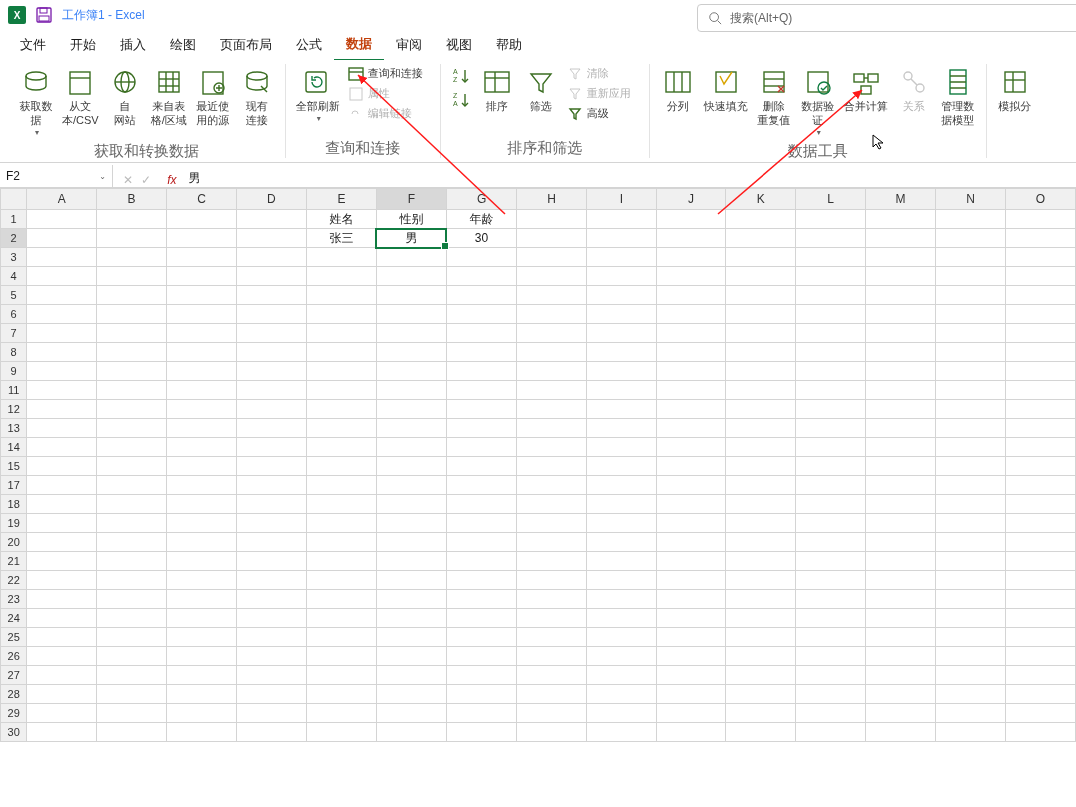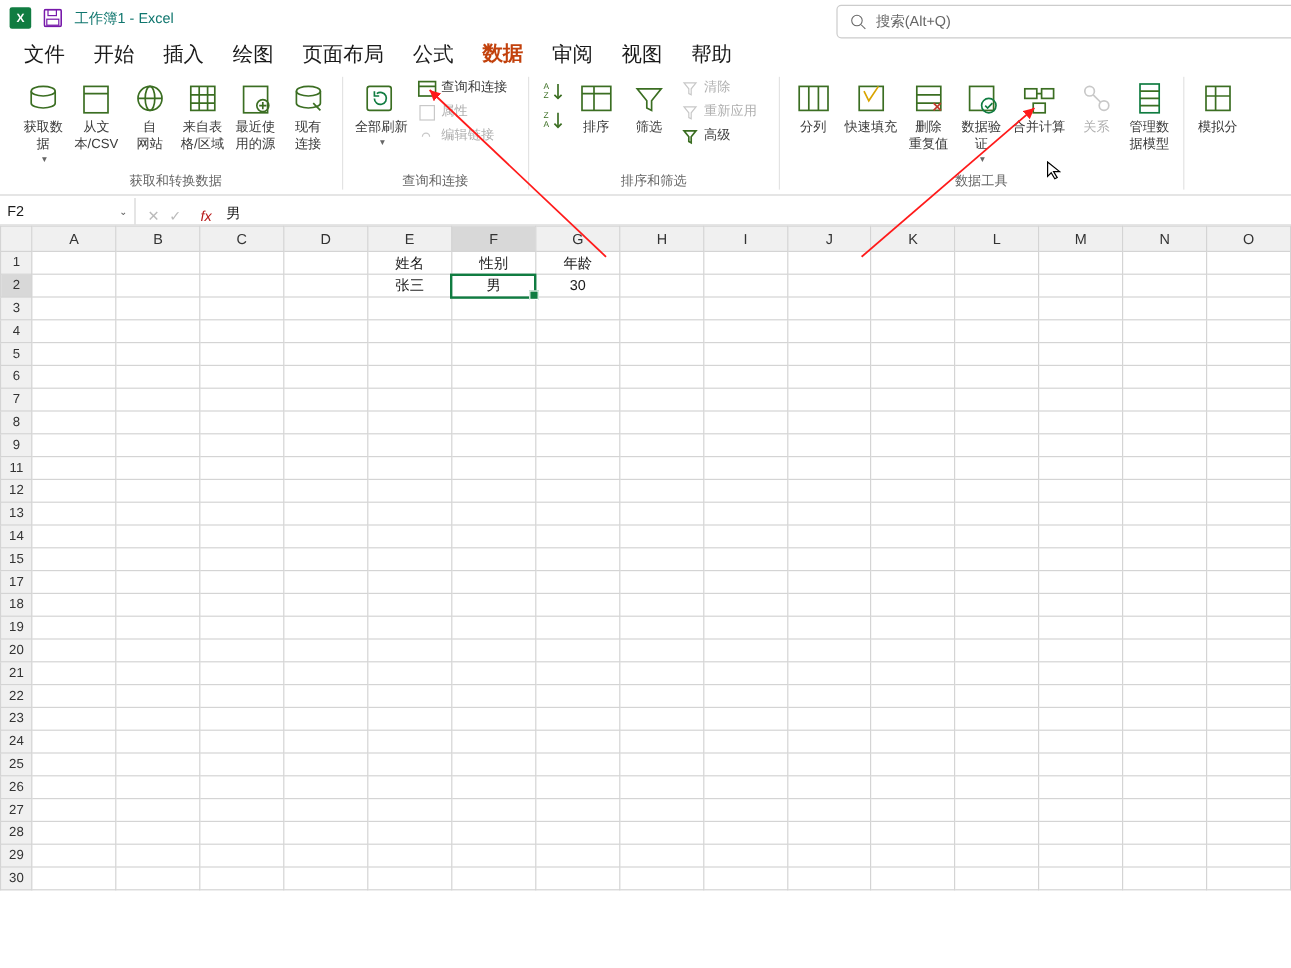--- a/index.html
+++ b/index.html
@@ -1,37 +1,37 @@
 <!DOCTYPE html>
 <html><head>
 <meta charset="utf-8">
 <style>
 html,body{margin:0;padding:0;font-family:"Microsoft YaHei","Segoe UI",sans-serif;font-size:12px;color:#1a1a1a;background:#fff;overflow:hidden}
 .app{width:1076px;height:807px;display:flex;flex-direction:column;background:#fff}
 .titlebar{height:30px;display:flex;align-items:center;padding:0 8px;gap:10px}
 .titlebar .excel-ico{width:18px;height:18px;background:#107c41;border-radius:2px;position:relative;display:flex;align-items:center;justify-content:center;color:#fff;font-weight:bold;font-size:10px}
 .titlebar .save-ico{width:16px;height:16px;color:#7719aa}
-.titlebar .title{font-size:12px;color:#0f766e}
+.titlebar .title{font-size:12px;color:#3b82f6}
 .searchbar{position:absolute;left:697px;top:4px;width:370px;height:26px;border:1px solid #ccc;border-radius:4px;display:flex;align-items:center;padding:0 10px;gap:8px;color:#666;background:#fff}
 .searchbar svg{width:14px;height:14px;stroke:#666}
 .tabs{display:flex;align-items:center;height:30px;padding:0 8px;gap:0;border-bottom:0}
-.tab{padding:6px 12px;cursor:pointer;font-size:17px;color:#1a1a1a}
+.tab{padding:6px 12px;cursor:pointer;font-size:13px;color:#1a1a1a}
 .tab.active{border-bottom:2px solid #107c41;color:#c2410c;font-weight:600}
 .ribbon{height:98px;border-bottom:1px solid #d4d4d4;display:flex;padding:4px 8px 0 8px;background:#fff}
 .group{display:flex;flex-direction:column;align-items:center;border-right:1px solid #e3e3e3;padding:0 6px;height:94px}
 .group:last-child{border-right:none}
 .grow{display:flex;align-items:flex-start;flex:1}
 .cmd{display:flex;flex-direction:column;align-items:center;justify-content:space-between;padding:2px 4px;min-width:36px;cursor:pointer;text-align:center;line-height:1.25;font-size:11px;color:#3b3b3b}
 .cmd .ico{width:32px;height:32px;display:flex;align-items:center;justify-content:center;margin-bottom:2px}
 .cmd.small{flex-direction:row;min-width:auto;padding:2px 4px;gap:4px;justify-content:flex-start;width:100%}
 .cmd.small .ico{width:16px;height:16px;margin:0}
 .cmd.disabled{color:#b0b0b0}
 .cmd.disabled svg{stroke:#c8c8c8;fill:none}
 .stackv{display:flex;flex-direction:column;gap:0}
-.glabel{font-size:11px;color:#666;padding:2px 0 0 0;text-align:center;white-space:nowrap}
+.glabel{font-size:15px;color:#666;padding:2px 0 0 0;text-align:center;white-space:nowrap}
 .fb{display:flex;align-items:flex-end;height:24px;border-bottom:1px solid #d4d4d4;padding:0}
 .namebox{width:100px;height:22px;border-right:1px solid #d4d4d4;display:flex;align-items:center;padding:0 6px;font-size:12px;justify-content:space-between}
 .fbicons{display:flex;align-items:center;gap:8px;padding:0 10px;color:#8a8a8a}
 .fbicons span{cursor:pointer}
 .fx{font-style:italic;font-size:12px;color:#b91c1c;padding:0 6px}
 .fval{padding:0 6px;font-size:12px}
 .gridwrap{flex:1;overflow:hidden;position:relative}
 table.sheet{border-collapse:collapse;table-layout:fixed}
 .sheet th,.sheet td{border:1px solid #d4d4d4;height:18px;padding:0;font-weight:normal;font-size:12px;text-align:center;background:#fff}
 .sheet thead th{background:#f0f0f0;color:#333;height:20px}

